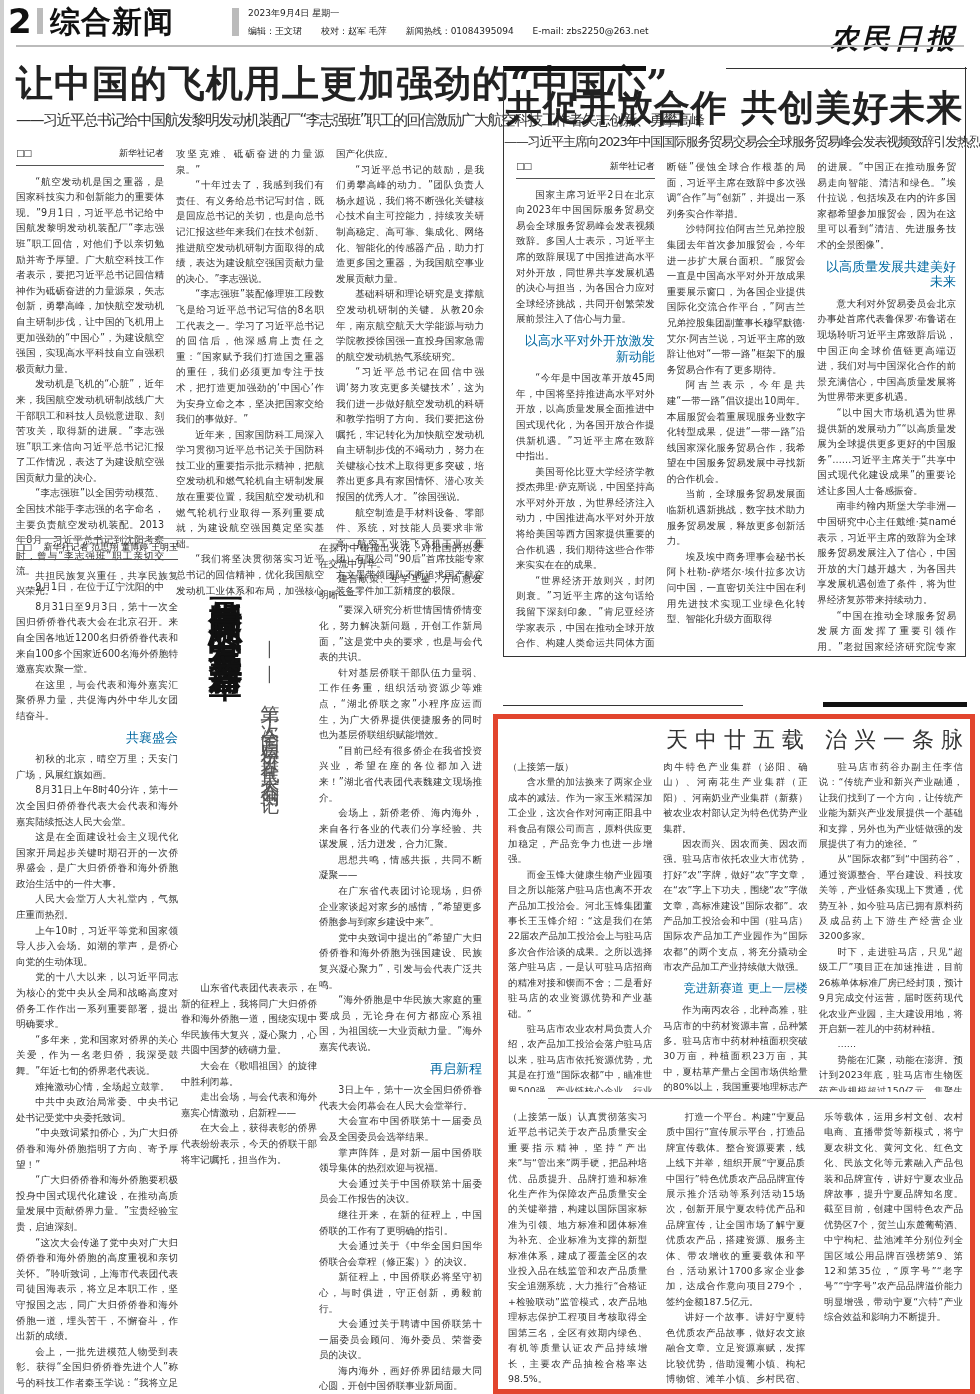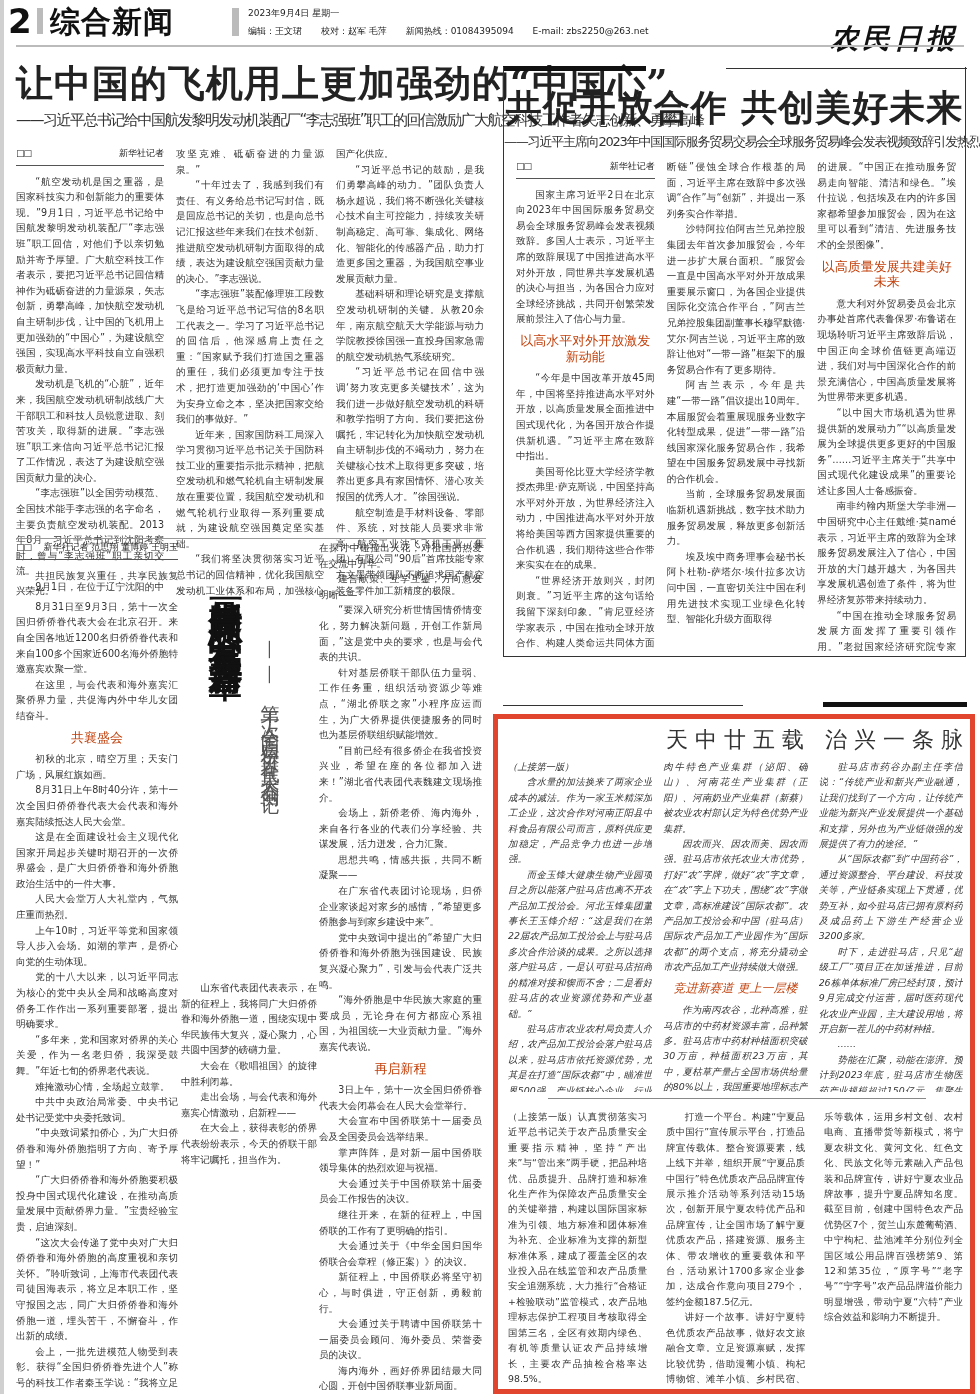--- a/index.html
+++ b/index.html
@@ -17,21 +17,21 @@
   .meta-date { position: absolute; left: 248px; top: 7px; font-family: "DejaVu Sans", sans-serif; font-size: 9px; color: #222; }
   .meta-line { position: absolute; left: 248px; top: 25px; font-family: "DejaVu Sans", sans-serif; font-size: 9px; color: #222; white-space: nowrap; }
   .meta-line span { margin-right: 16px; }
   .logo { position: absolute; right: 22px; top: 20px; font-family: "DejaVu Serif", serif; font-style: italic; font-size: 28px; font-weight: bold; color: #111; letter-spacing: 4px; }
   .mast-rule { position: absolute; left: 16px; top: 45px; width: 948px; height: 2px; background: #bbb; }
 
   
   .col-text { font-size: 9.6px; line-height: 15.6px; color: #333; text-align: justify; font-family: "DejaVu Sans", sans-serif; }
   .col-text p { text-indent: 2em; }
   .byline { display: flex; justify-content: space-between; font-family: "DejaVu Sans", sans-serif; font-size: 9px; border-bottom: 1px solid #555; padding-bottom: 3px; margin-bottom: 8px; color: #222; }
-  .sub-head { font-family: "DejaVu Sans", sans-serif; font-size: 13px; text-align: center; margin: 6px 0; color: #c2410c; }
+  .sub-head { font-family: "DejaVu Sans", sans-serif; font-size: 13px; text-align: right; margin: 6px 0; color: #0369a1; }
   .boxmark { letter-spacing: -1px; }
 
   
   .a1 { position: absolute; left: 16px; top: 60px; width: 470px; }
   .a1 .title { font-size: 37px; font-weight: bold; text-align: center; letter-spacing: 1px; line-height: 46px; color: #222; white-space: nowrap; }
   .a1 .subtitle { font-size: 15px; text-align: center; color: #333; line-height: 24px; margin-top: 2px; white-space: nowrap; font-family: "DejaVu Sans", sans-serif; letter-spacing: -1.5px; }
   .a1 .cols { position: absolute; top: 86px; left: 0; width: 470px; height: 450px; display: flex; gap: 12px; overflow: hidden; }
   .a1 .cols > div { width: 148px; overflow: hidden; }
 
   
@@ -51,21 +51,21 @@
   .a3 .col-left { position: absolute; left: 0; top: 0; width: 162px; height: 850px; overflow: hidden; }
   .a3 .col-right { position: absolute; left: 303px; top: 0; width: 163px; height: 850px; overflow: hidden; }
   .a3 .vtitle { position: absolute; left: 190px; top: 30px; writing-mode: vertical-rl; font-size: 34px; font-weight: bold; letter-spacing: 4px; color: #111; line-height: 40px; }
   .a3 .vsub { position: absolute; left: 243px; top: 100px; writing-mode: vertical-rl; font-size: 19px; color: #555; letter-spacing: 6px; line-height: 24px; }
   .a3 .lowcols { position: absolute; left: 165px; top: 420px; width: 305px; height: 430px; display: flex; gap: 10px; overflow: hidden; }
   .a3 .lowcols > div { width: 134px; overflow: hidden; }
 
   
   .a4 { position: absolute; left: 493px; top: 714px; width: 482px; height: 680px; border: 5px solid #e2452e; background: #fff; }
   .a4 .title { position: absolute; top: 6px; left: 0; width: 100%; text-align: right; font-size: 22px; letter-spacing: 7px; color: #333; line-height: 30px; }
-  .a4 .cols { position: absolute; top: 40px; left: 10px; width: 455px; height: 333px; display: flex; gap: 11px; overflow: hidden; font-style: italic; }
+  .a4 .cols { position: absolute; top: 40px; left: 10px; width: 455px; height: 333px; display: flex; gap: 11px; overflow: hidden; }
   .a4 .cols > div { width: 145px; overflow: hidden; }
   .a4 .divider { position: absolute; top: 379px; left: 50px; width: 378px; height: 1px; background: #888; }
   .a4 .cols2 { position: absolute; top: 390px; left: 10px; width: 455px; height: 275px; display: flex; gap: 19px; overflow: hidden; }
   .a4 .cols2 > div { width: 145px; overflow: hidden; }
   .a4 .col-text { font-size: 9.4px; line-height: 15.4px; }
   .a4 .ellipsis { text-indent: 2em; }
 </style>
 </head>
 <body>
 

